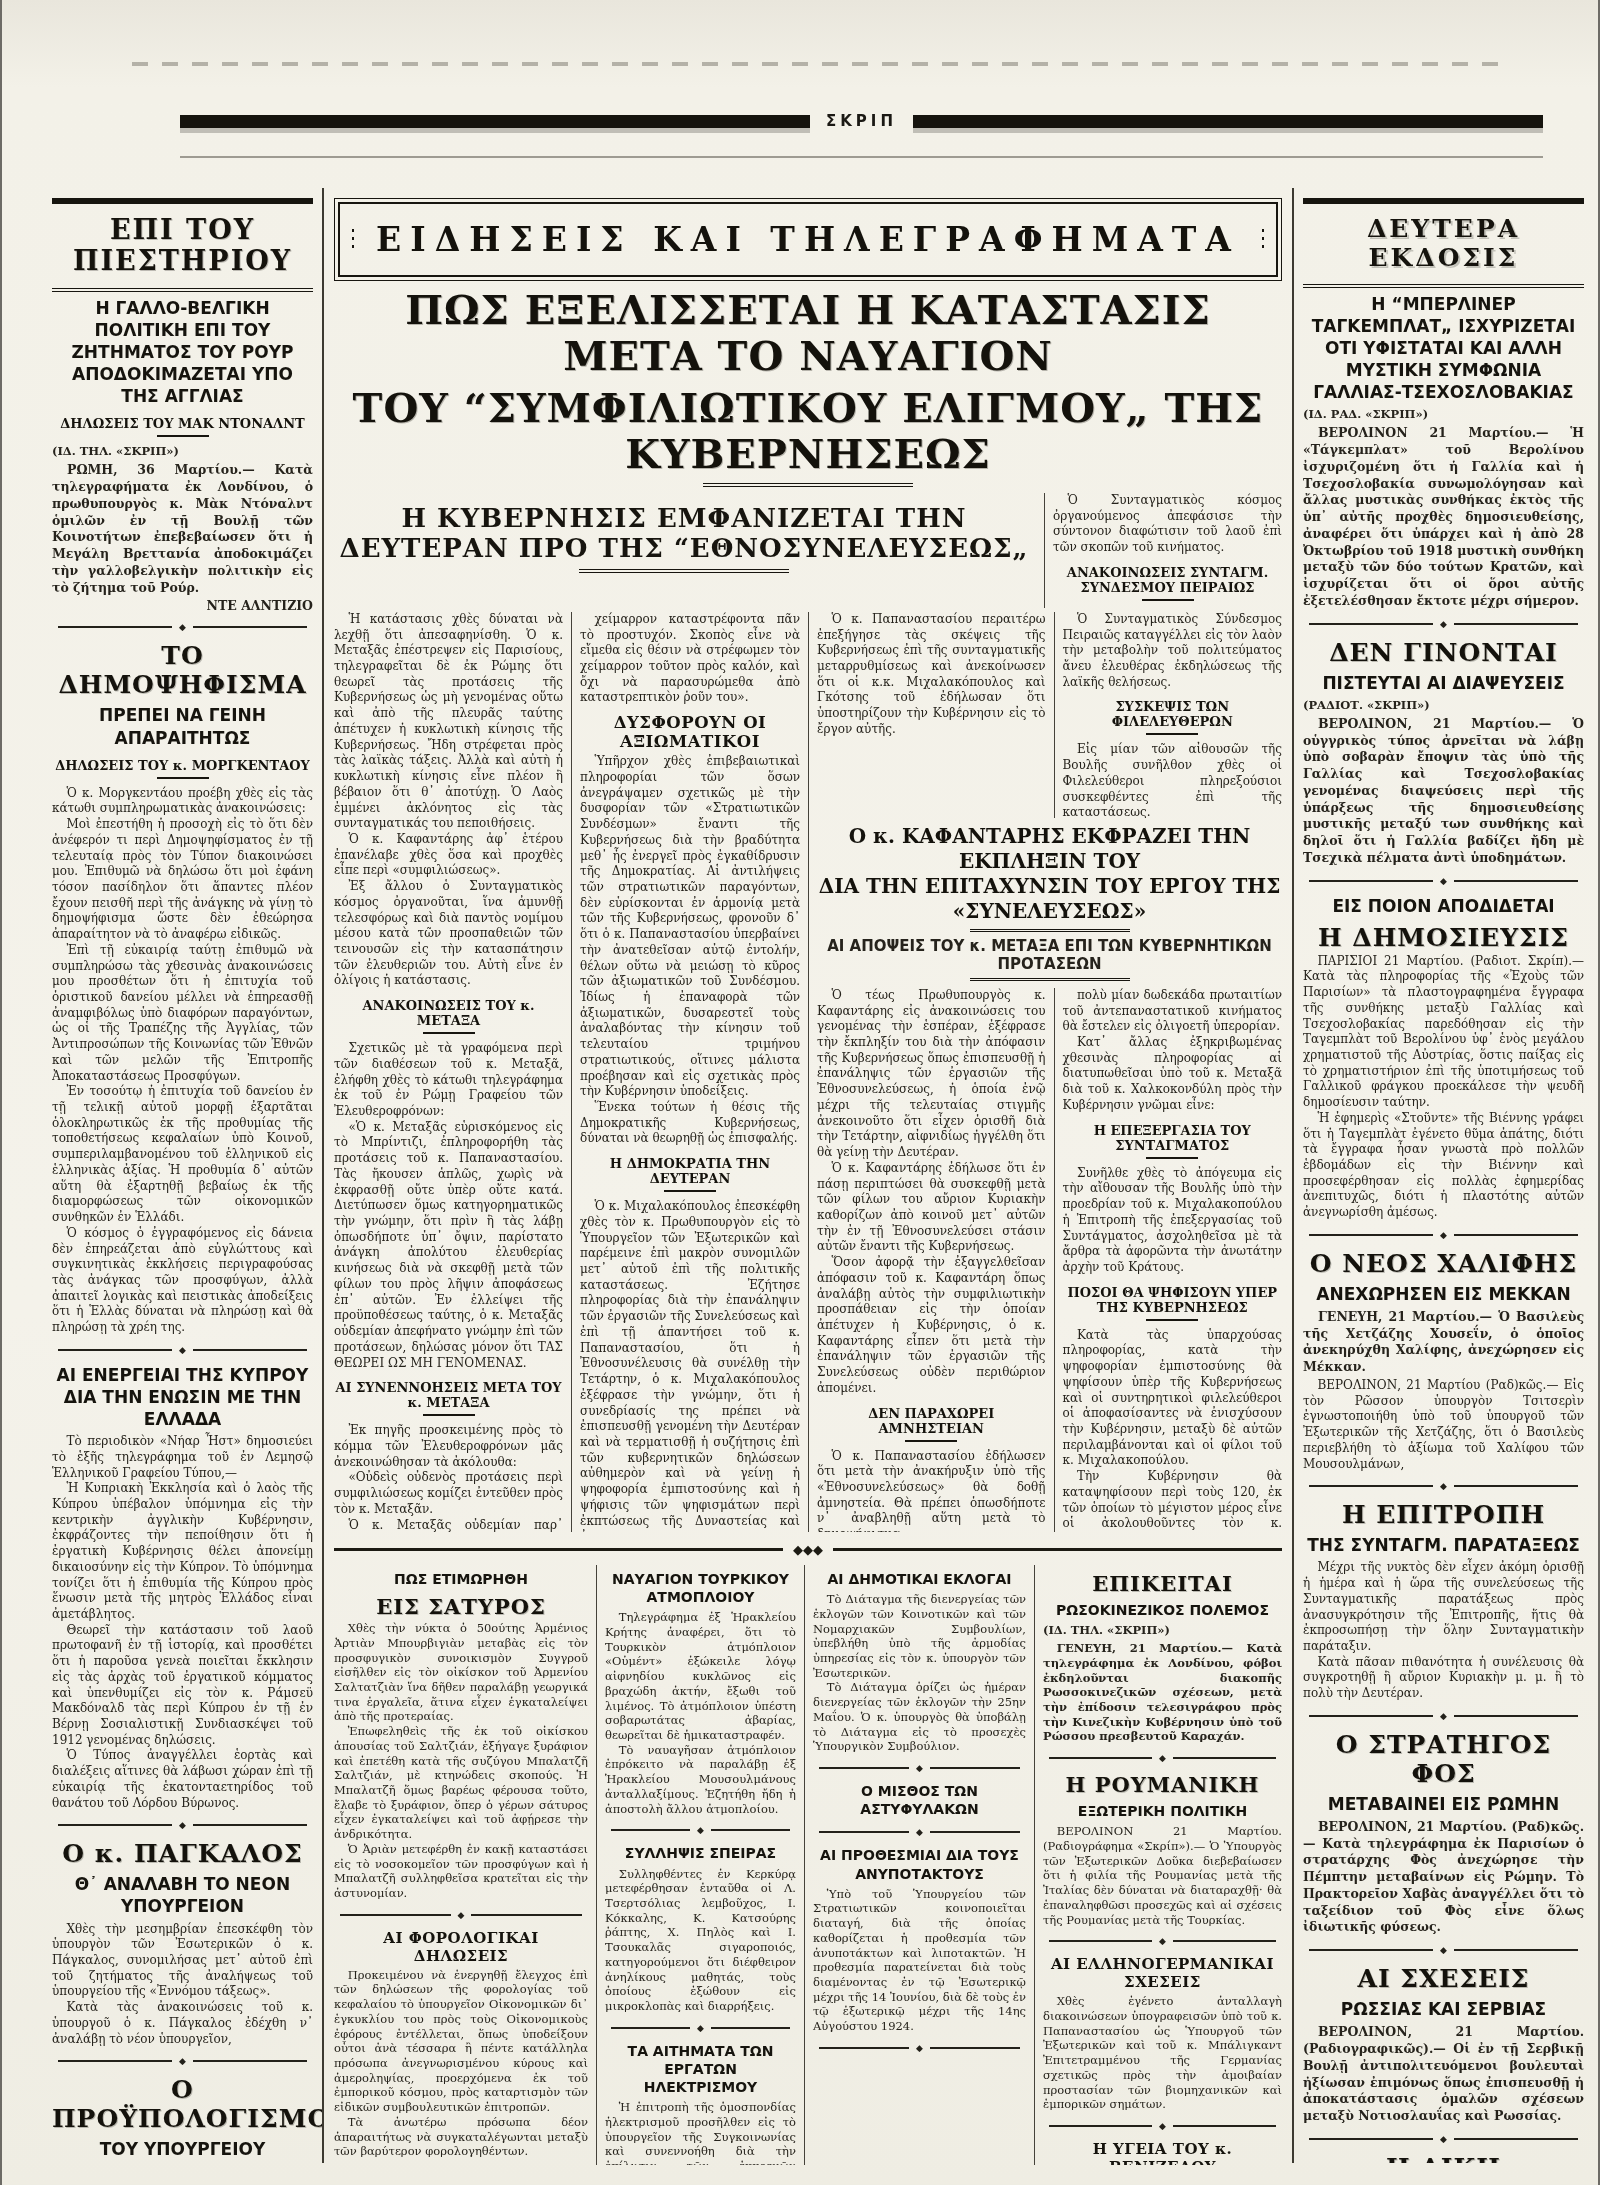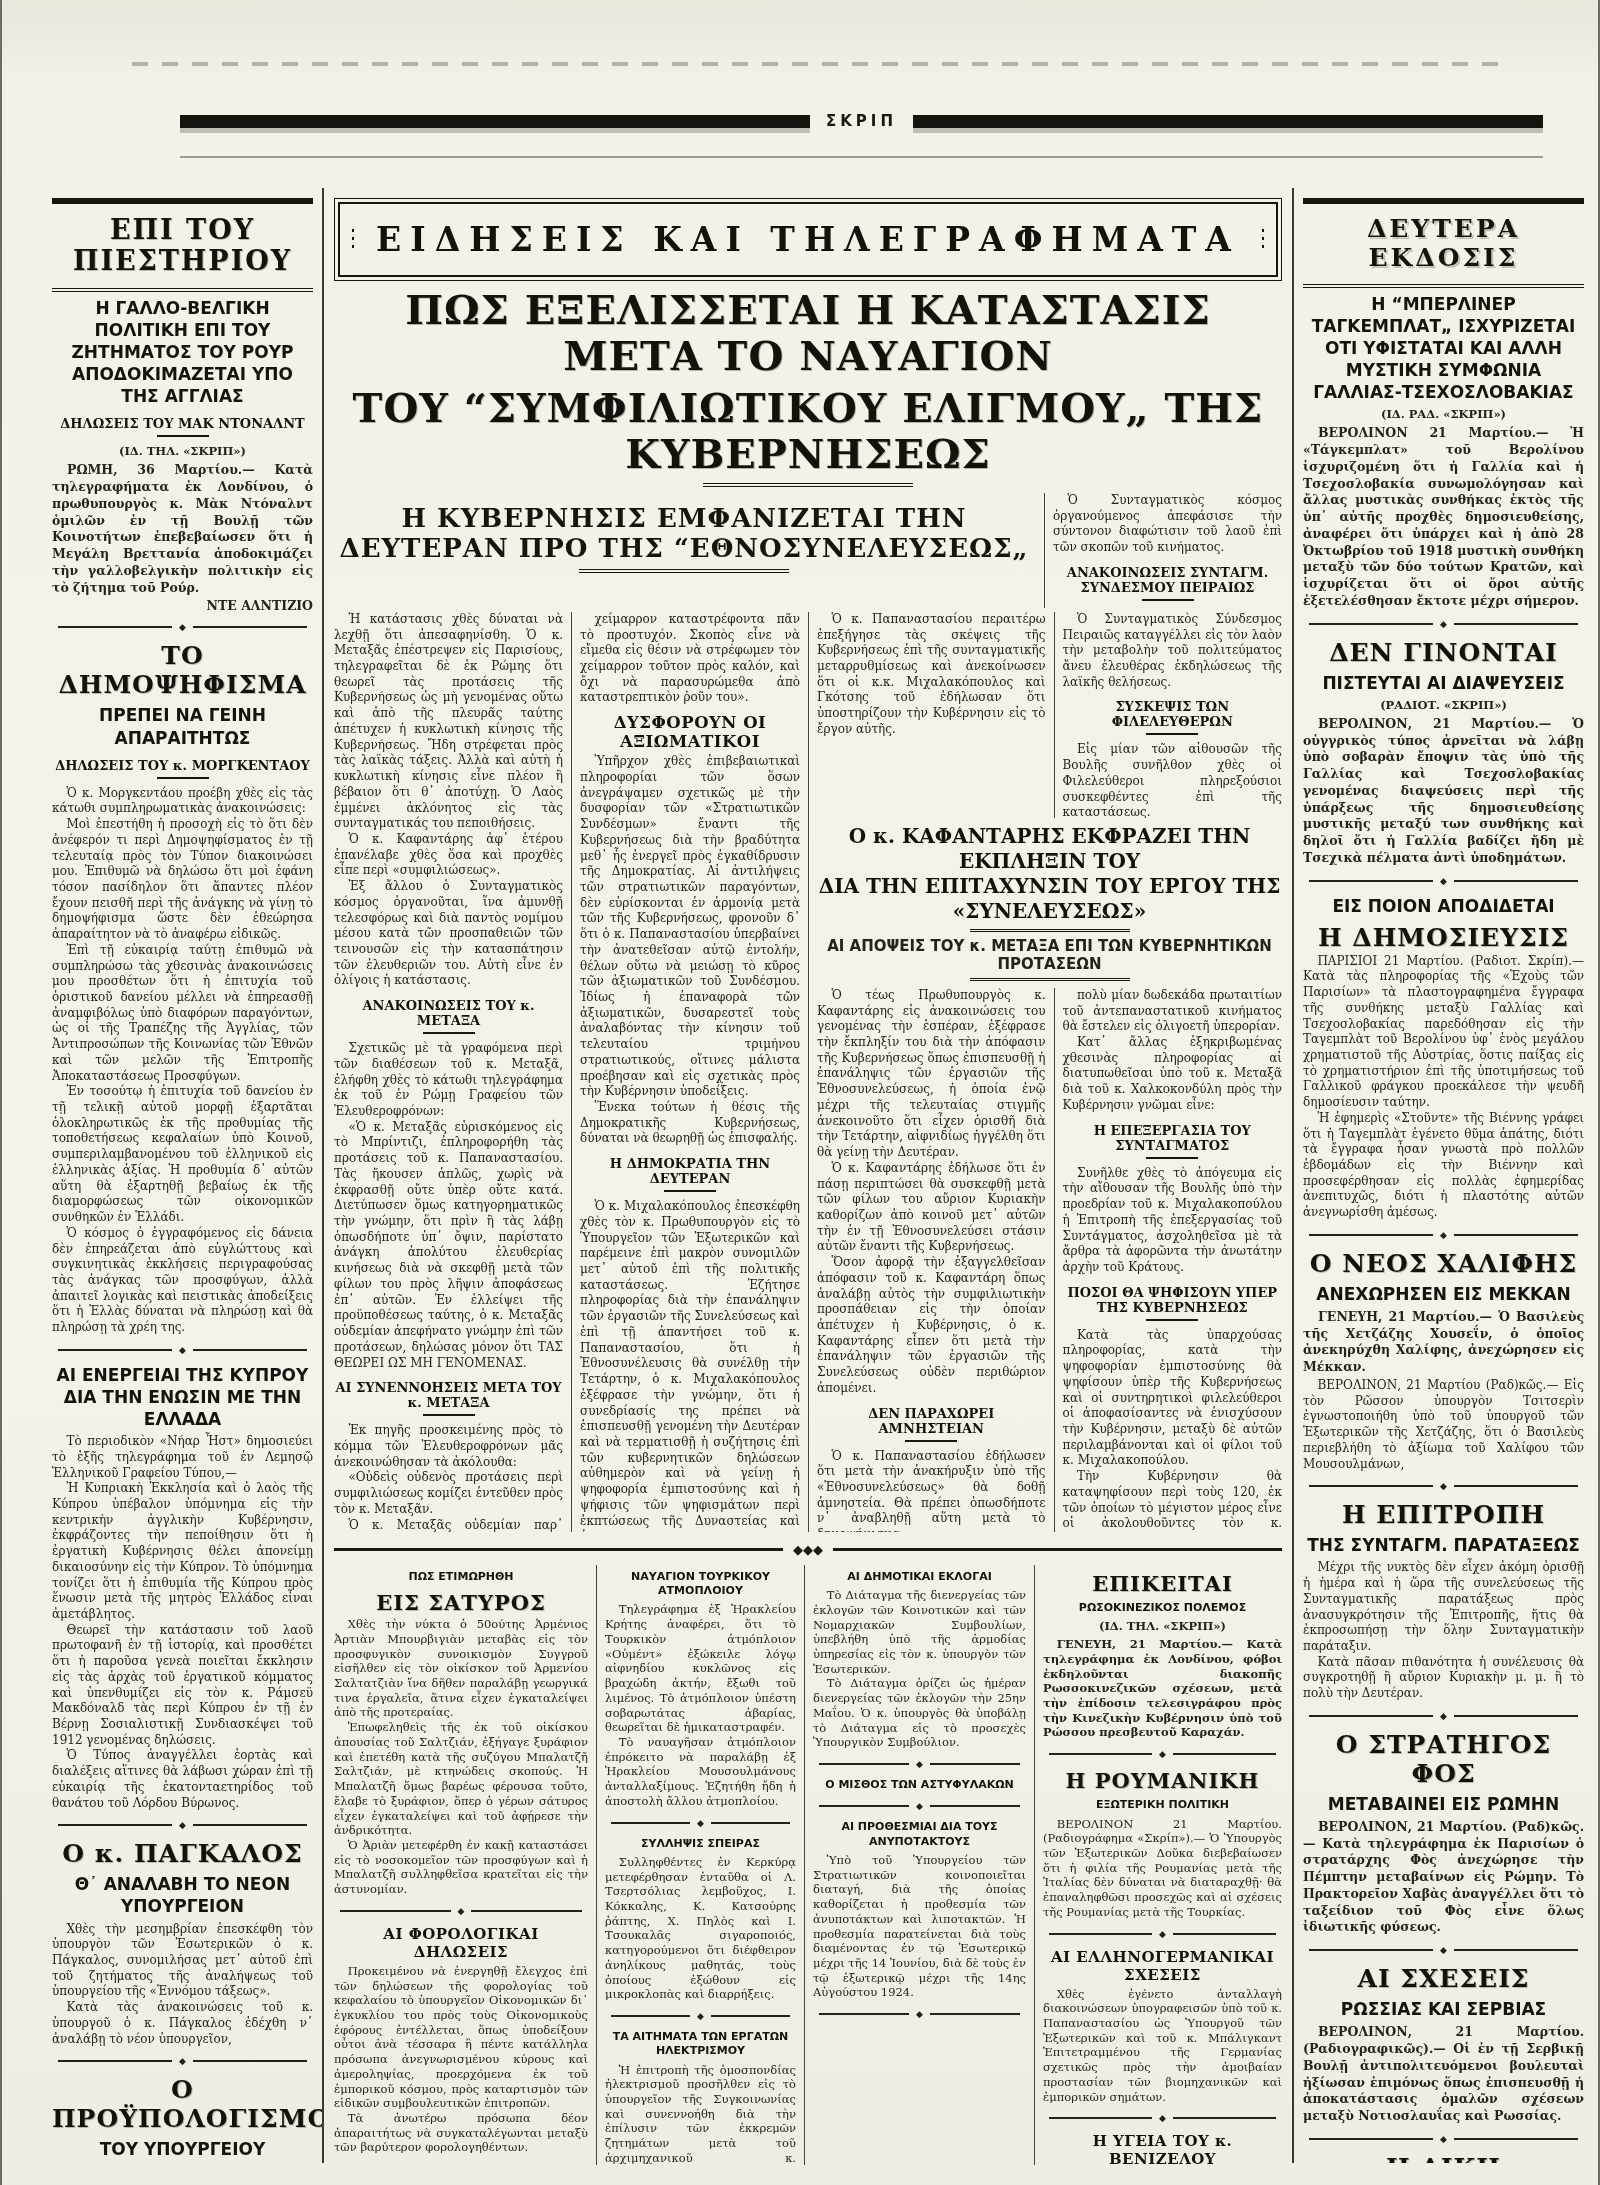--- a/index.html
+++ b/index.html
@@ -50,34 +50,34 @@
   .kaf-l1{text-align:center;font-weight:bold;font-size:20px;line-height:1.25;color:#14120c;}
   .kaf-rule{width:160px;margin:5px auto;border-top:3px double #17150f;}
   .kaf-deck{text-align:center;font-family:"DejaVu Sans",sans-serif;font-weight:bold;font-size:15px;margin-top:2px;}
   
   .band-sep{display:flex;align-items:center;margin:10px 0 8px;}
   .band-sep .orn-line{flex:1;height:3px;background:#1c1a13;}
   .band-sep .orn-dot{padding:0 10px;font-size:13px;color:#1c1a13;}
   .bottom-band{display:grid;grid-template-columns:254px 200px 222px 1fr;column-gap:8px;height:600px;overflow:hidden;}
   .bottom-band > .cc + .cc{border-left:1px solid #45423a;padding-left:8px;}
   .bottom-band .b-xl{font-size:21px;}
-  .bottom-band .b-lg{font-size:11px;}
+  .bottom-band .b-lg{font-size:14px;}
   .bottom-band .b-md{font-size:15px;}
   .bottom-band .b-p,.bottom-band .b-pb{font-size:11.5px;line-height:1.28;}
   
   .b-p{margin:0;font-size:12px;line-height:1.31;text-align:justify;text-indent:1.2em;}
   .b-pb{margin:2px 0;font-size:12.5px;line-height:1.34;font-weight:bold;text-align:justify;text-indent:1.2em;}
   .b-xl{font-size:25px;font-weight:bold;text-align:center;letter-spacing:1px;margin:6px 0 2px;color:#14120c;
         text-shadow:1px 1px 0 rgba(20,18,12,.25);}
   .b-lg{font-family:"DejaVu Sans",sans-serif;font-size:17px;font-weight:bold;text-align:center;line-height:1.3;
         margin:5px 0 4px;color:#16140e;}
   .b-md{font-size:16.5px;font-weight:bold;text-align:center;letter-spacing:.5px;margin:7px 0 3px;color:#15130d;}
   .b-sm{font-size:13px;font-weight:bold;text-align:center;margin:9px 0 7px;color:#15130d;}
   .b-sm::after{content:"";display:block;width:52px;margin:4px auto 0;border-top:2px solid #17150f;}
-  .b-credit{font-size:11.5px;font-weight:bold;text-align:center;margin:2px 0 4px;}
+  .b-credit{font-size:11.5px;font-weight:bold;text-align:left;margin:2px 0 4px;}
   .b-sig{font-size:12.5px;font-weight:bold;text-align:right;margin:2px 0 2px;}
   .orn{display:flex;align-items:center;margin:9px 6px;}
   .orn .orn-line{flex:1;height:2px;background:#23211a;}
   .orn .orn-dot{padding:0 7px;font-size:9px;color:#23211a;}
 </style>
 </head>
 <body>
 
 <div class="page">
 

